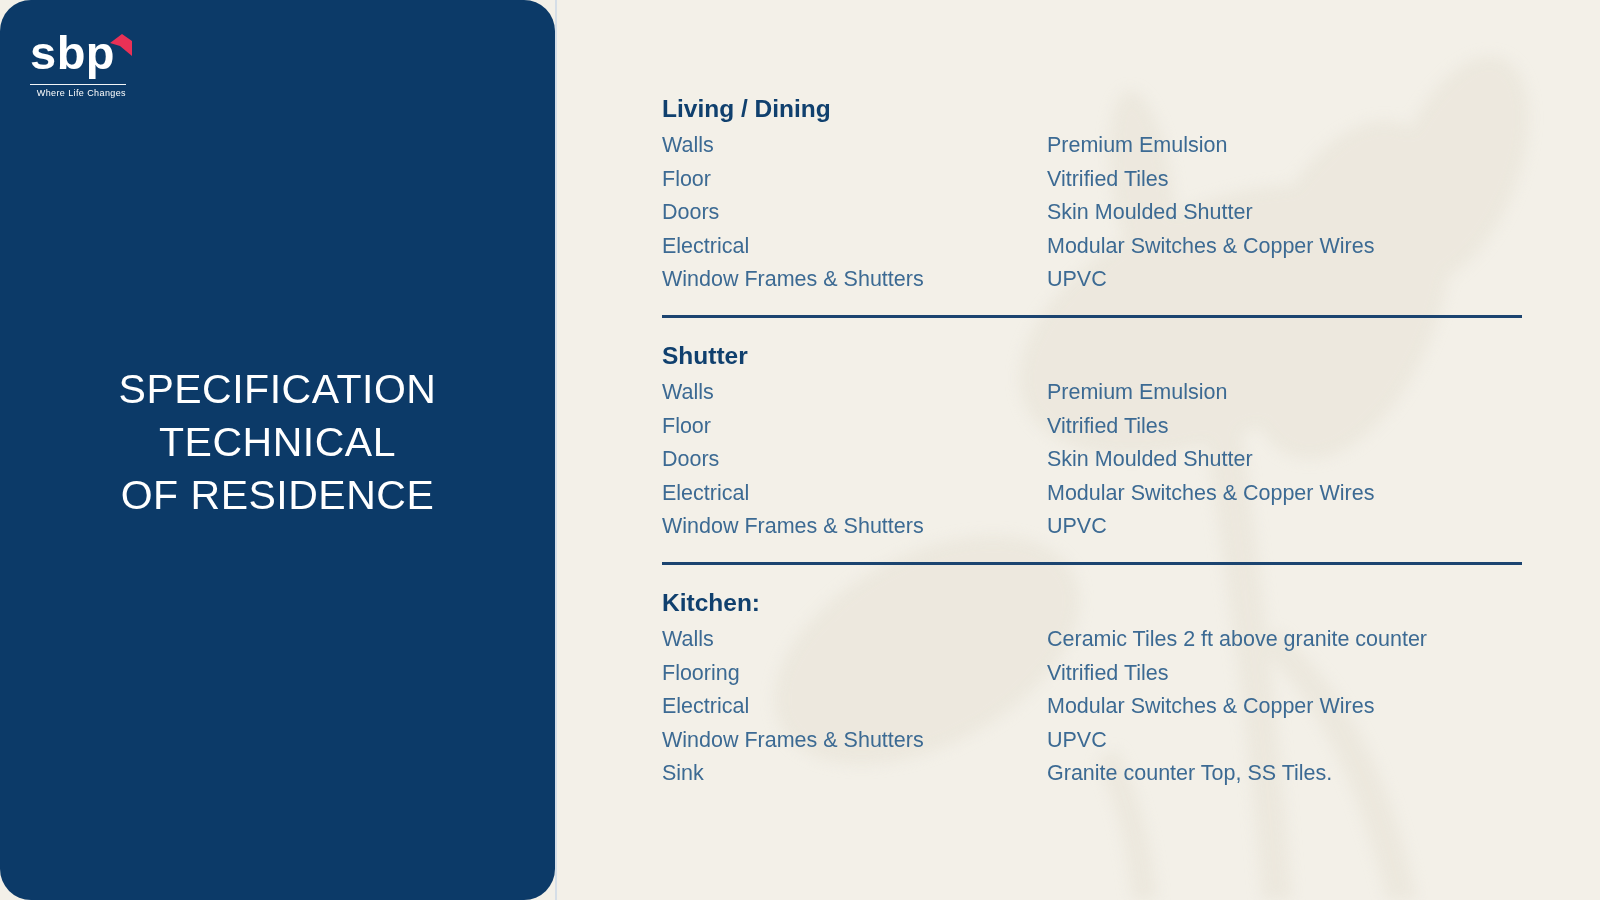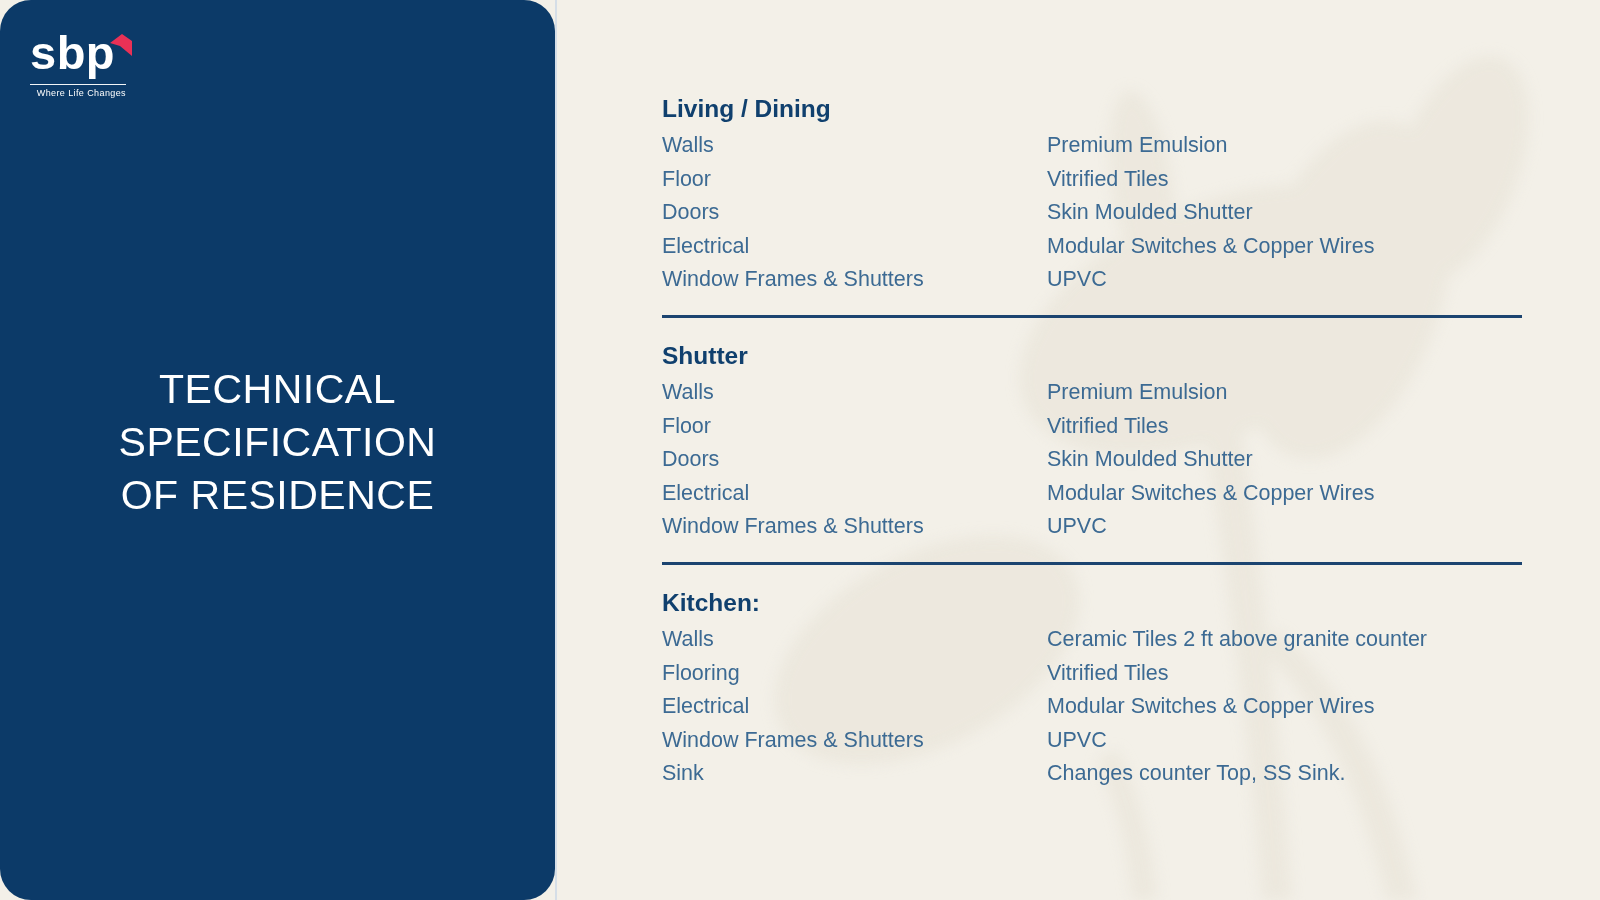--- a/index.html
+++ b/index.html
@@ -116,22 +116,22 @@
     <div class="logo-text">sbp</div>
     <div class="logo-accent">
       <svg width="22" height="22" viewBox="0 0 22 22">
         <path d="M0 9 L12 0 L22 7 L22 22 L10 12 Z" fill="#e93156"></path>
       </svg>
     </div>
     <div class="logo-rule"></div>
     <div class="logo-tagline">Where Life Changes</div>
   </div>
   <div class="panel-title">
+    <div>SPECIFICATION</div>
     <div>TECHNICAL</div>
-    <div>SPECIFICATION</div>
     <div>OF RESIDENCE</div>
   </div>
 </div>
 
 <div class="right-panel">
   <svg class="watermark" width="1045" height="900" viewBox="0 0 1045 900">
     <defs>
       <filter id="soft" x="-30%" y="-30%" width="160%" height="160%">
         <feGaussianBlur stdDeviation="7"></feGaussianBlur>
       </filter>
@@ -215,18 +215,18 @@
       <div class="row">
         <div class="label">Electrical</div>
         <div class="value">Modular Switches &amp; Copper Wires</div>
       </div>
       <div class="row">
         <div class="label">Window Frames &amp; Shutters</div>
         <div class="value">UPVC</div>
       </div>
       <div class="row">
         <div class="label">Sink</div>
-        <div class="value">Changes counter Top, SS Sink.</div>
+        <div class="value">Granite counter Top, SS Tiles.</div>
       </div>
     </section>
 
   </div>
 </div>
 
 </body></html>

